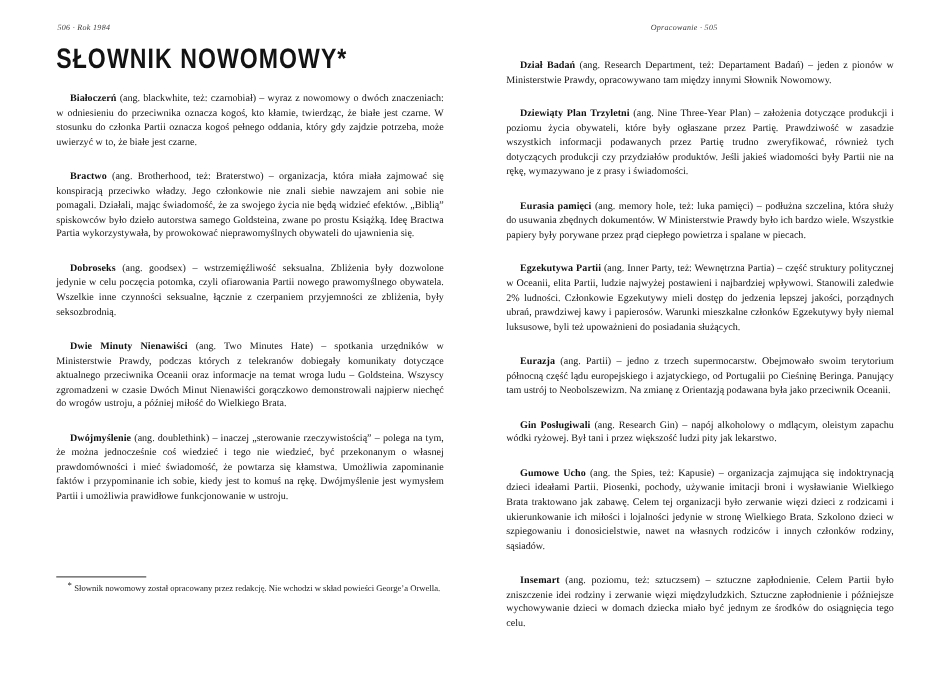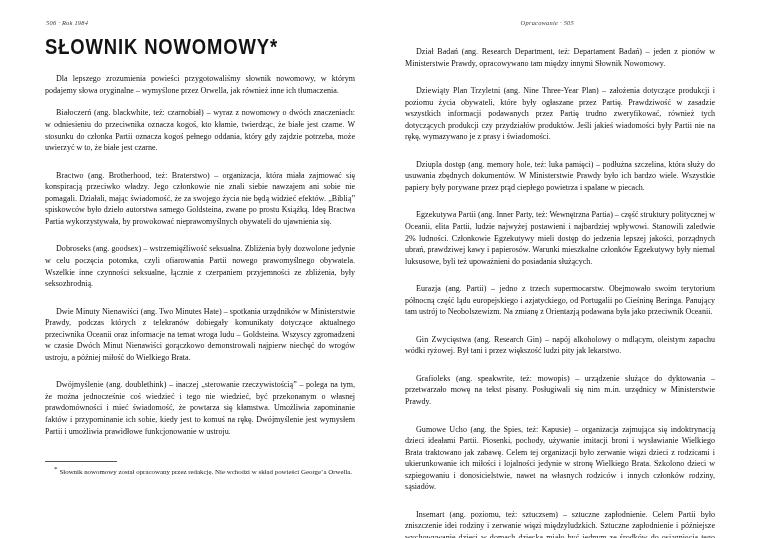--- a/index.html
+++ b/index.html
@@ -80,21 +80,21 @@
     line-height: 11.55px;
     text-indent: 11px;
     hyphens: auto;
     -webkit-hyphens: auto;
     color: #111111;
   }
   p.body.intro { text-indent: 11px; margin-bottom: 11.4px; }
   p.body + p.body { margin-top: 16px; }
 
   .term {
-    font-weight: 400;
+    font-weight: 700;
     letter-spacing: 0.05px;
   }
   .orig { }
 
   
   .footnote-zone {
     position: absolute;
     left: 45px;
     top: 461px;
     width: 310px;
@@ -127,39 +127,37 @@
 <div class="page">
 
   <div class="running-head left">506 · Rok 1984</div>
 
   <div class="running-head right">Opracowanie · 505</div>
 
   <h1 class="doc-title">SŁOWNIK NOWOMOWY*</h1>
 
   <div class="columns">
     <div class="col left">
-      <p class="body intro">Dla lepszego zrozumienia powieści przygotowaliśmy słownik nowomowy, w którym podajemy słowa oryginalne – wymyślone przez Orwella, jak również inne ich tłumaczenia.</p>
       <div id="entries-left">
           <p class="body"><span class="term">Białoczerń</span> <span class="orig">(ang. blackwhite, też: czarnobiał)</span><span> – wyraz z nowomowy o dwóch znaczeniach: w odniesieniu do przeciwnika oznacza kogoś, kto kłamie, twierdząc, że białe jest czarne. W stosunku do członka Partii oznacza kogoś pełnego oddania, który gdy zajdzie potrzeba, może uwierzyć w to, że białe jest czarne.</span></p>
           <p class="body"><span class="term">Bractwo</span> <span class="orig">(ang. Brotherhood, też: Braterstwo)</span><span> – organizacja, która miała zajmować się konspiracją przeciwko władzy. Jego członkowie nie znali siebie nawzajem ani sobie nie pomagali. Działali, mając świadomość, że za swojego życia nie będą widzieć efektów. „Biblią” spiskowców było dzieło autorstwa samego Goldsteina, zwane po prostu Książką. Ideę Bractwa Partia wykorzystywała, by prowokować nieprawomyślnych obywateli do ujawnienia się.</span></p>
           <p class="body"><span class="term">Dobroseks</span> <span class="orig">(ang. goodsex)</span><span> – wstrzemięźliwość seksualna. Zbliżenia były dozwolone jedynie w celu poczęcia potomka, czyli ofiarowania Partii nowego prawomyślnego obywatela. Wszelkie inne czynności seksualne, łącznie z czerpaniem przyjemności ze zbliżenia, były seksozbrodnią.</span></p>
           <p class="body"><span class="term">Dwie Minuty Nienawiści</span> <span class="orig">(ang. Two Minutes Hate)</span><span> – spotkania urzędników w Ministerstwie Prawdy, podczas których z telekranów dobiegały komunikaty dotyczące aktualnego przeciwnika Oceanii oraz informacje na temat wroga ludu – Goldsteina. Wszyscy zgromadzeni w czasie Dwóch Minut Nienawiści gorączkowo demonstrowali najpierw niechęć do wrogów ustroju, a później miłość do Wielkiego Brata.</span></p>
           <p class="body"><span class="term">Dwójmyślenie</span> <span class="orig">(ang. doublethink)</span><span> – inaczej „sterowanie rzeczywistością” – polega na tym, że można jednocześnie coś wiedzieć i tego nie wiedzieć, być przekonanym o własnej prawdomówności i mieć świadomość, że powtarza się kłamstwa. Umożliwia zapominanie faktów i przypominanie ich sobie, kiedy jest to komuś na rękę. Dwójmyślenie jest wymysłem Partii i umożliwia prawidłowe funkcjonowanie w ustroju.</span></p>
         </div>
     </div>
 
     <div class="col right">
       <div id="entries-right">
           <p class="body"><span class="term">Dział Badań</span> <span class="orig">(ang. Research Department, też: Departament Badań)</span><span> – jeden z pionów w Ministerstwie Prawdy, opracowywano tam między innymi </span><span class="orig">Słownik Nowomowy</span><span>.</span></p>
           <p class="body"><span class="term">Dziewiąty Plan Trzyletni</span> <span class="orig">(ang. Nine Three-Year Plan)</span><span> – założenia dotyczące produkcji i poziomu życia obywateli, które były ogłaszane przez Partię. Prawdziwość w zasadzie wszystkich informacji podawanych przez Partię trudno zweryfikować, również tych dotyczących produkcji czy przydziałów produktów. Jeśli jakieś wiadomości były Partii nie na rękę, wymazywano je z prasy i świadomości.</span></p>
-          <p class="body"><span class="term">Dziupla dostęp</span> <span class="orig">(ang. memory hole, też: luka pamięci)</span><span> – podłużna szczelina, która służy do usuwania zbędnych dokumentów. W Ministerstwie Prawdy było ich bardzo wiele. Wszystkie papiery były porywane przez prąd ciepłego powietrza i spalane w piecach.</span></p>
+          <p class="body"><span class="term">Eurasia pamięci</span> <span class="orig">(ang. memory hole, też: luka pamięci)</span><span> – podłużna szczelina, która służy do usuwania zbędnych dokumentów. W Ministerstwie Prawdy było ich bardzo wiele. Wszystkie papiery były porywane przez prąd ciepłego powietrza i spalane w piecach.</span></p>
           <p class="body"><span class="term">Egzekutywa Partii</span> <span class="orig">(ang. Inner Party, też: Wewnętrzna Partia)</span><span> – część struktury politycznej w Oceanii, elita Partii, ludzie najwyżej postawieni i najbardziej wpływowi. Stanowili zaledwie 2% ludności. Członkowie Egzekutywy mieli dostęp do jedzenia lepszej jakości, porządnych ubrań, prawdziwej kawy i papierosów. Warunki mieszkalne członków Egzekutywy były niemal luksusowe, byli też upoważnieni do posiadania służących.</span></p>
           <p class="body"><span class="term">Eurazja</span> <span class="orig">(ang. Partii)</span><span> – jedno z trzech supermocarstw. Obejmowało swoim terytorium północną część lądu europejskiego i azjatyckiego, od Portugalii po Cieśninę Beringa. Panujący tam ustrój to Neobolszewizm. Na zmianę z Orientazją podawana była jako przeciwnik Oceanii.</span></p>
-          <p class="body"><span class="term">Gin Zwycięstwa</span> <span class="orig">(ang. Research Gin)</span><span> – napój alkoholowy o mdlącym, oleistym zapachu wódki ryżowej. Był tani i przez większość ludzi pity jak lekarstwo.</span></p>
-          <p class="body"><span class="term">Grafioleks</span> <span class="orig">(ang. speakwrite, też: mowopis)</span><span> – urządzenie służące do dyktowania – przetwarzało mowę na tekst pisany. Posługiwali się nim m.in. urzędnicy w Ministerstwie Prawdy.</span></p>
+          <p class="body"><span class="term">Gin Posługiwali</span> <span class="orig">(ang. Research Gin)</span><span> – napój alkoholowy o mdlącym, oleistym zapachu wódki ryżowej. Był tani i przez większość ludzi pity jak lekarstwo.</span></p>
           <p class="body"><span class="term">Gumowe Ucho</span> <span class="orig">(ang. the Spies, też: Kapusie)</span><span> – organizacja zajmująca się indoktrynacją dzieci ideałami Partii. Piosenki, pochody, używanie imitacji broni i wysławianie Wielkiego Brata traktowano jak zabawę. Celem tej organizacji było zerwanie więzi dzieci z rodzicami i ukierunkowanie ich miłości i lojalności jedynie w stronę Wielkiego Brata. Szkolono dzieci w szpiegowaniu i donosicielstwie, nawet na własnych rodziców i innych członków rodziny, sąsiadów.</span></p>
           <p class="body"><span class="term">Insemart</span> <span class="orig">(ang. poziomu, też: sztuczsem)</span><span> – sztuczne zapłodnienie. Celem Partii było zniszczenie idei rodziny i zerwanie więzi międzyludzkich. Sztuczne zapłodnienie i późniejsze wychowywanie dzieci w domach dziecka miało być jednym ze środków do osiągnięcia tego celu.</span></p>
         </div>
     </div>
   </div>
 
   <div class="footnote-zone">
     <hr class="footnote-rule">
     <p class="footnote">
       <span class="fn-marker">*</span><span>Słownik nowomowy został opracowany przez redakcję. Nie wchodzi w skład powieści George’a Orwella.</span>

